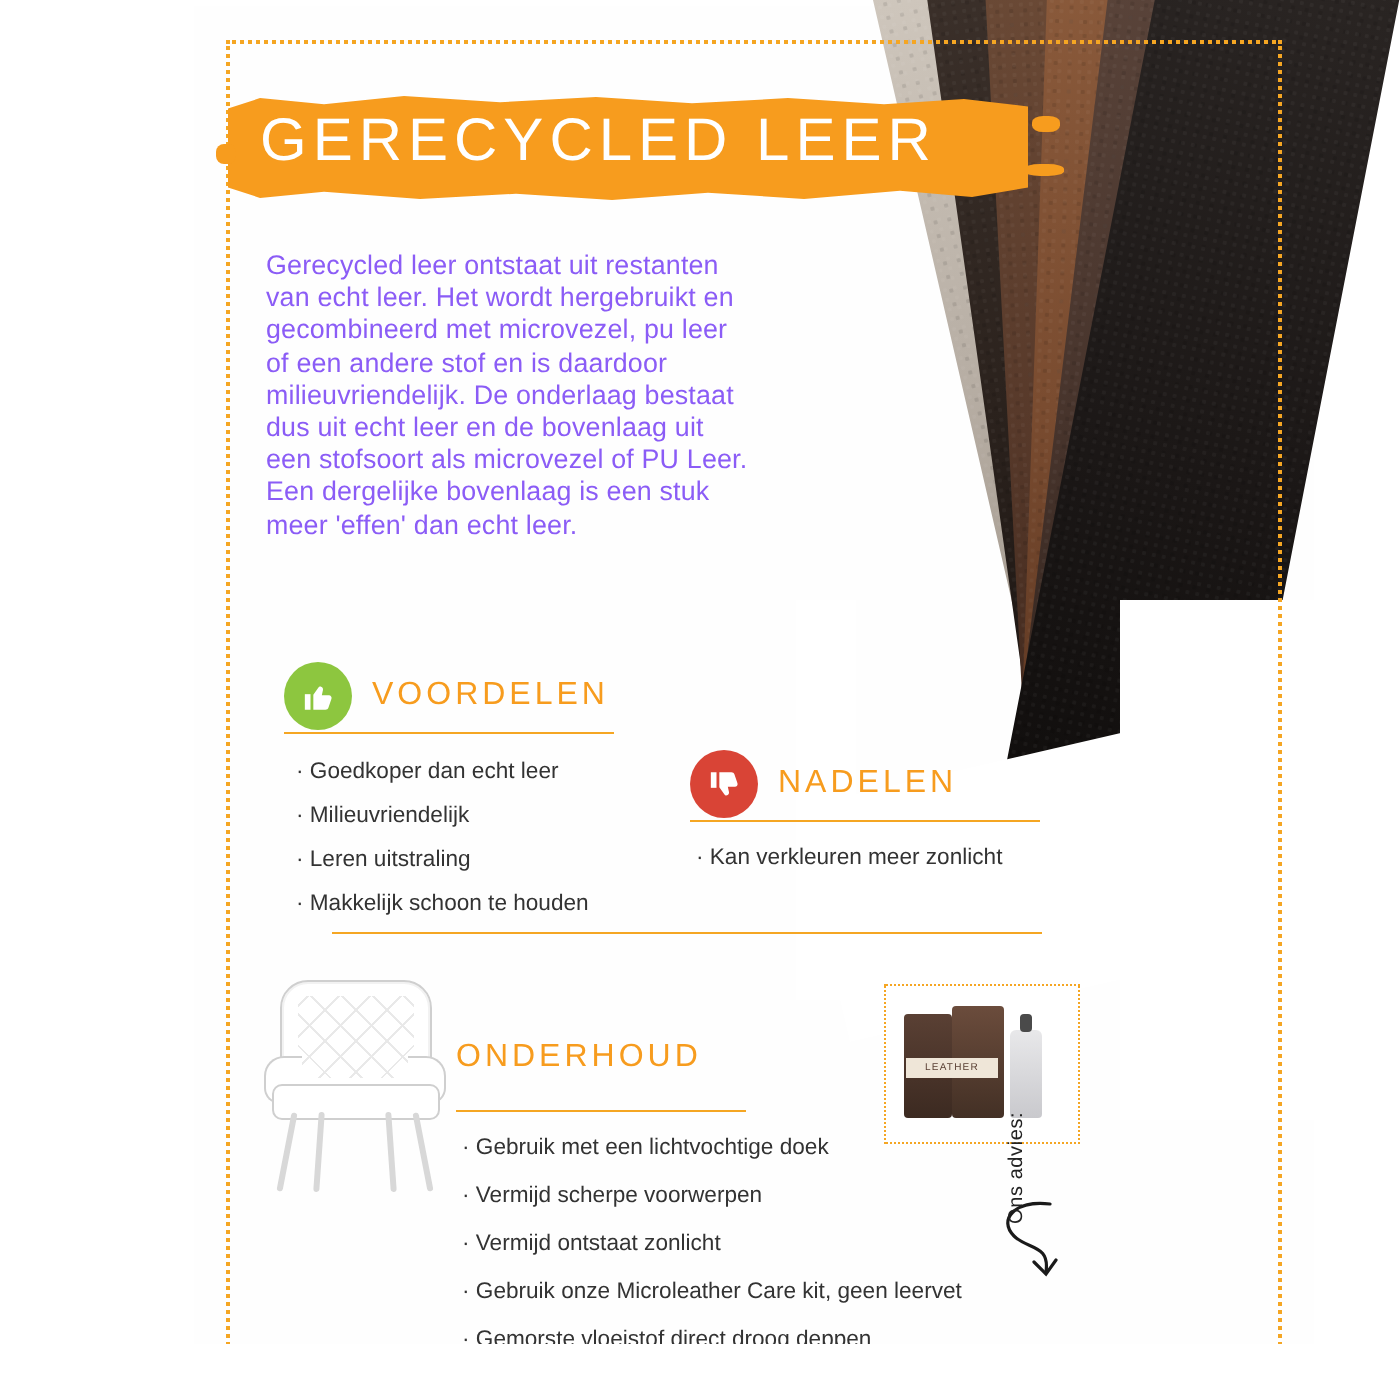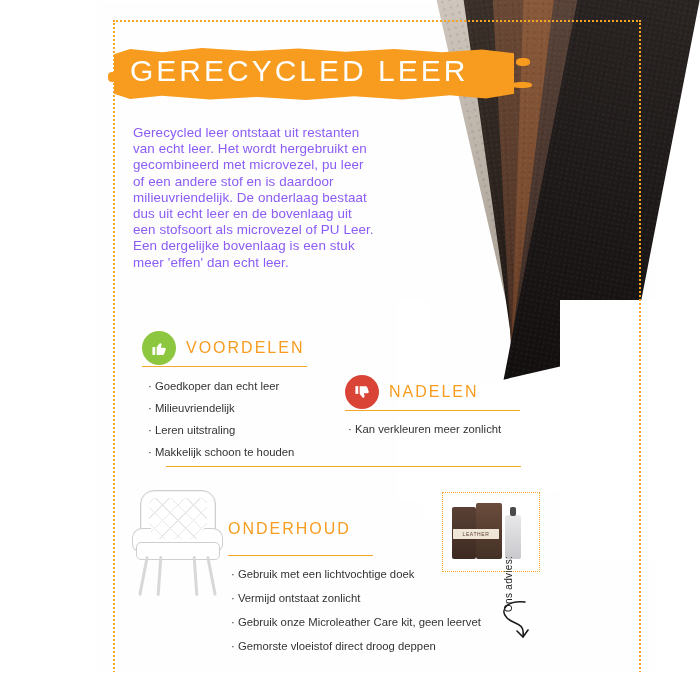--- a/index.html
+++ b/index.html
@@ -401,20 +401,21 @@
     <div class="leg l3"></div>
     <div class="leg l4"></div>
   </div>
 
   <div class="sec-head" id="onderhoud-head">
     <span class="sec-label" style="margin-left:0">ONDERHOUD</span>
   </div>
   <div class="rule" id="onderhoud-rule"></div>
   <div id="onderhoud-list">
     <div class="bullet">· Gebruik met een lichtvochtige doek</div>
+    <div class="bullet">· Vermijd scherpe voorwerpen</div>
     <div class="bullet">· Vermijd ontstaat zonlicht</div>
     <div class="bullet">· Gebruik onze Microleather Care kit, geen leervet</div>
     <div class="bullet">· Gemorste vloeistof direct droog deppen</div>
   </div>
 
   <div id="carekit">
     <div class="box1"></div>
     <div class="box2"></div>
     <div class="bottle"></div>
     <div class="tag">LEATHER</div>

